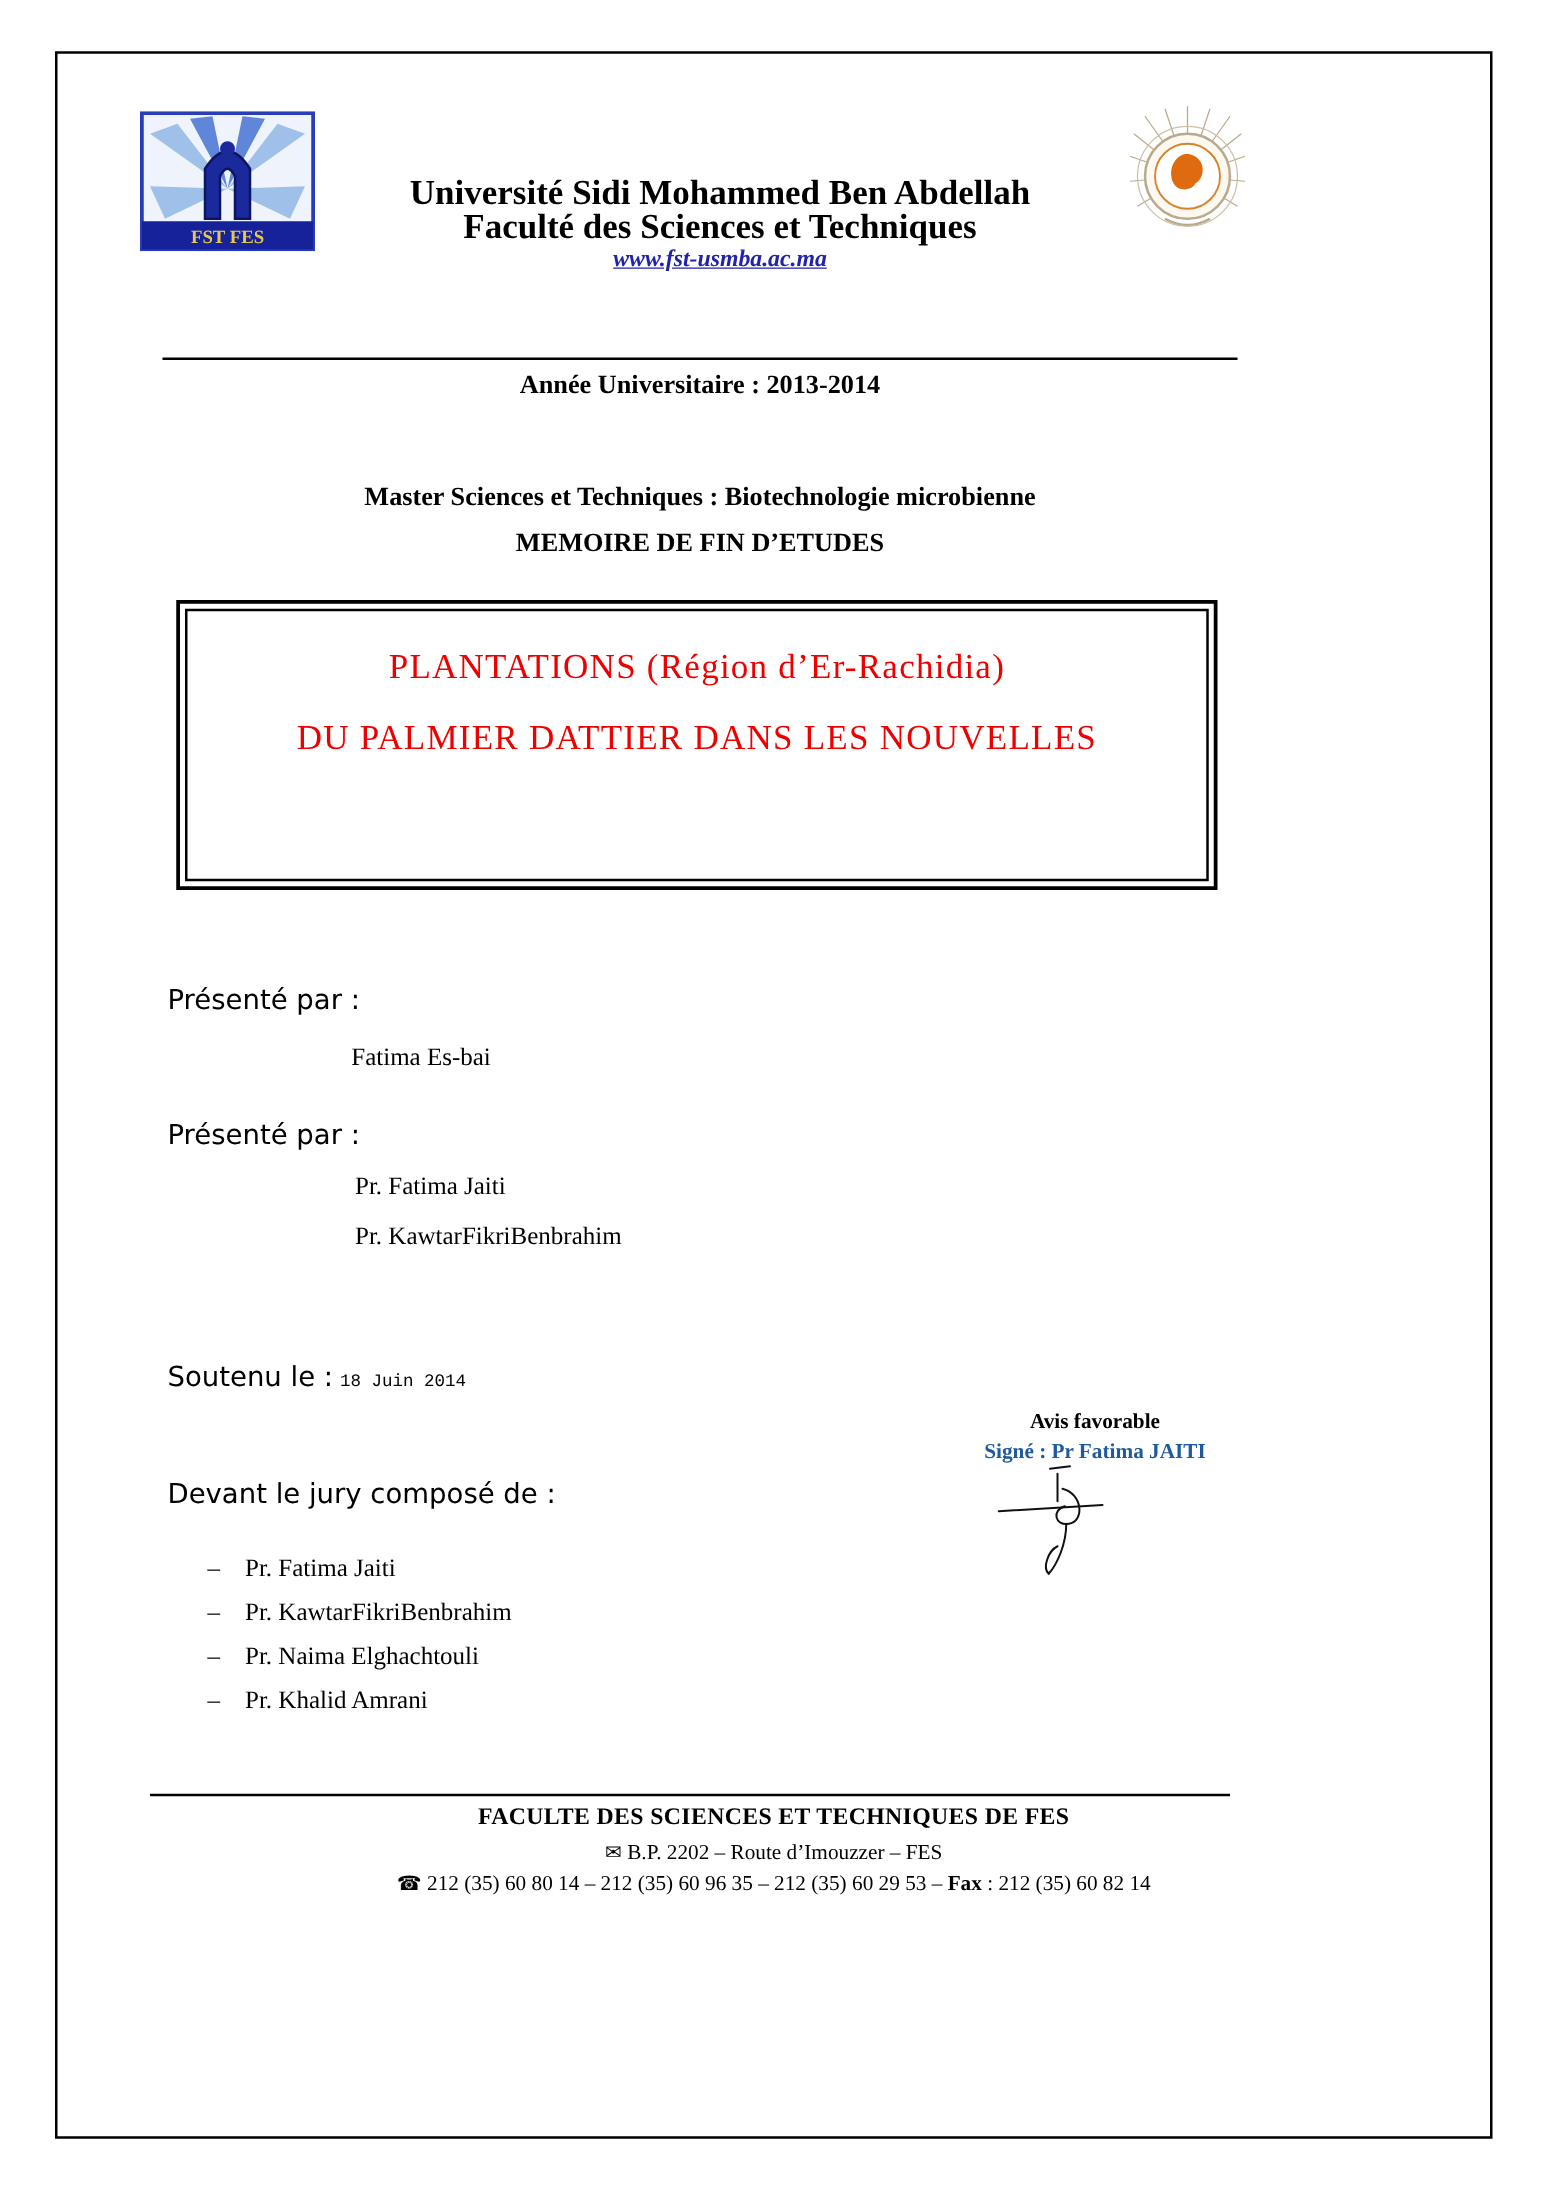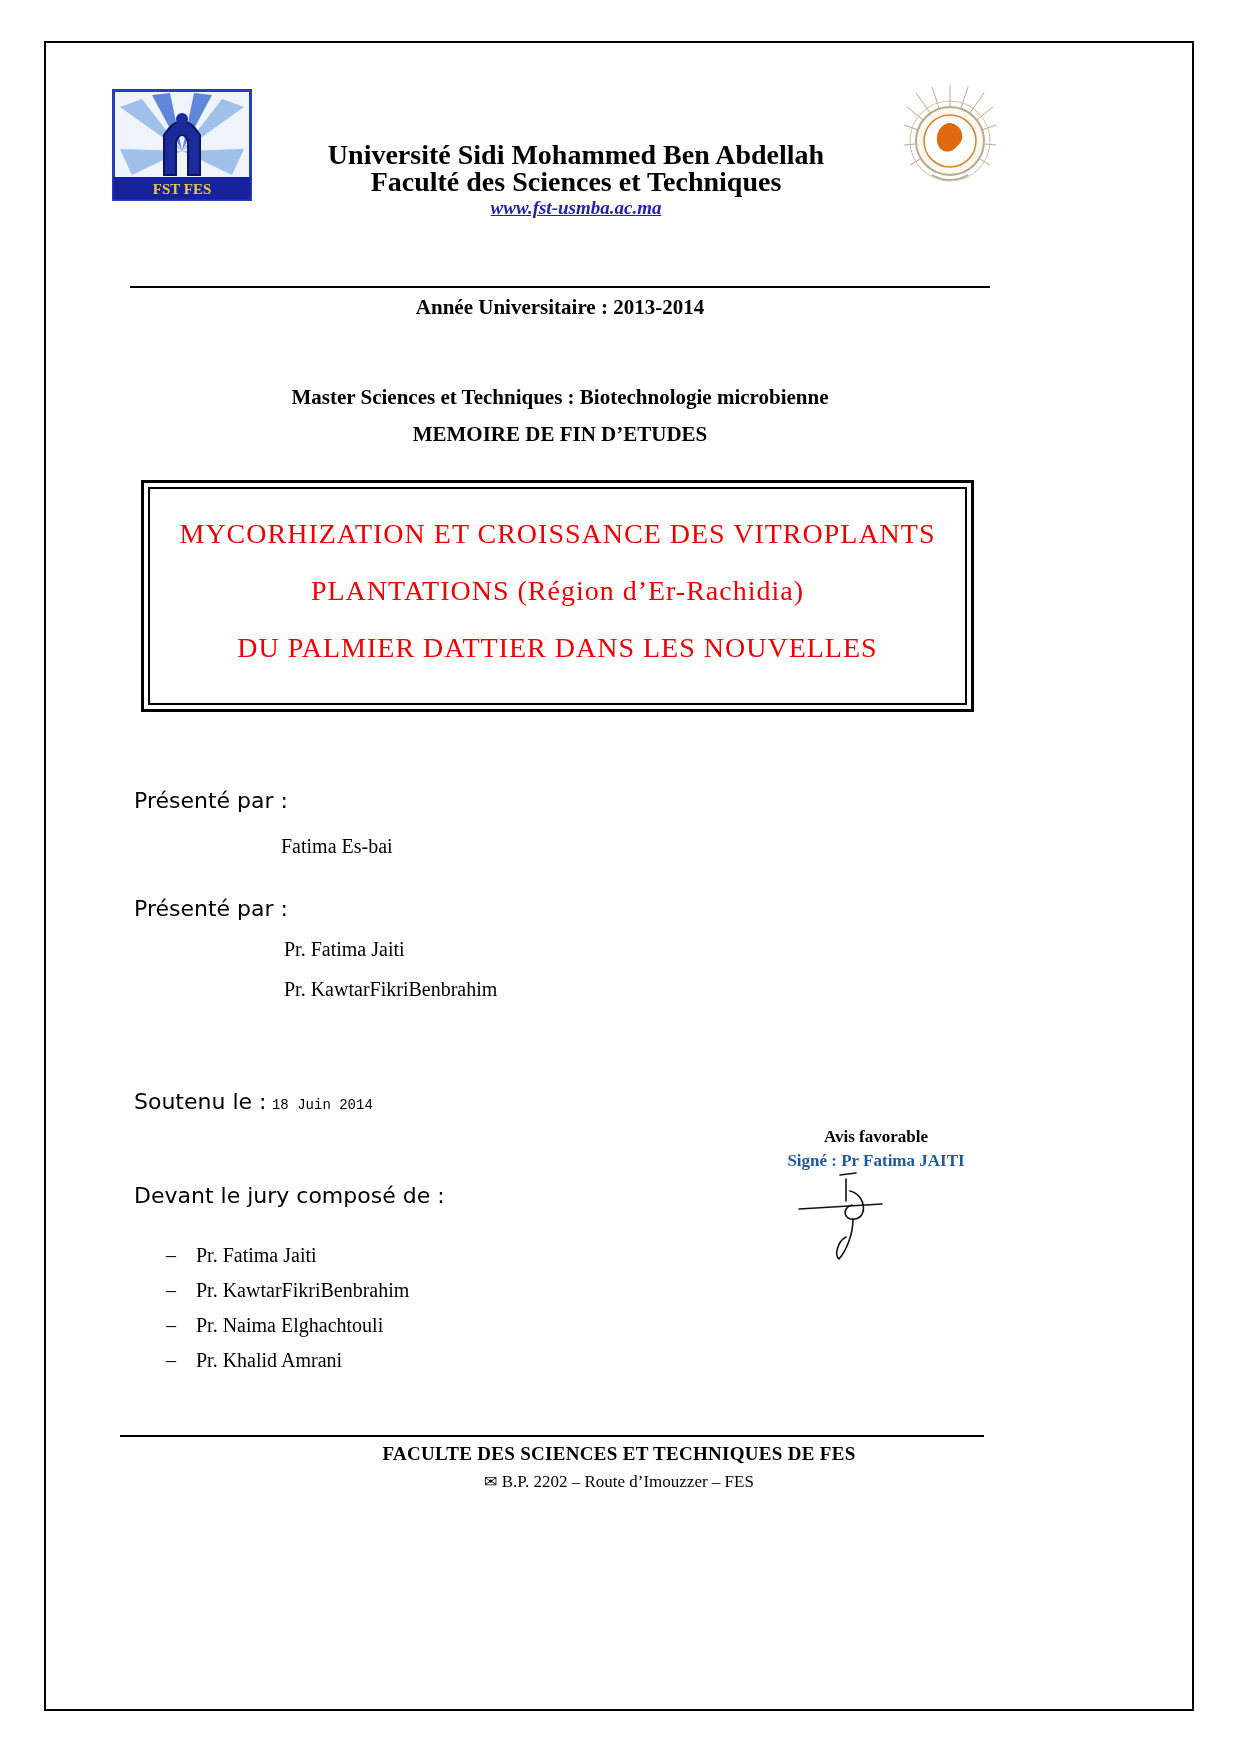--- a/index.html
+++ b/index.html
@@ -157,21 +157,20 @@
     <div class="abs rule-top"></div>
     <div class="abs year-line">Année Universitaire : 2013-2014</div>
 
     <div class="abs program-block">
       <div>Master Sciences et Techniques : Biotechnologie microbienne</div>
       <div>MEMOIRE DE FIN D’ETUDES</div>
     </div>
 
     <div class="abs title-box">
       <div class="title-inner">
-        <div class="title-line">MYCORHIZATION ET CROISSANCE DES VITROPLANTS</div>
         <div class="title-line">PLANTATIONS (Région d’Er-Rachidia)</div>
         <div class="title-line">DU PALMIER DATTIER DANS LES NOUVELLES</div>
       </div>
     </div>
 
     <div class="abs presented-label label-font">Présenté par :</div>
     <div class="abs presented-name">Fatima Es-bai</div>
 
     <div class="abs encadre-label label-font">Présenté par :</div>
     <div class="abs supervisor-1">Pr. Fatima Jaiti</div>
@@ -218,16 +217,20 @@
       </div>
     </div>
 
     <div class="abs rule-footer"></div>
     <div class="abs footer-block">
       <div class="footer-line1">FACULTE DES SCIENCES ET TECHNIQUES DE FES</div>
       <div class="footer-line2">
         <span class="footer-icon">✉</span>
         <span>B.P. 2202 – Route d’Imouzzer – FES</span>
       </div>
+      <div class="footer-line3">
+        <span class="footer-icon">☎</span>
+        <span>212 (35) 60 80 14 – 212 (35) 60 96 35 – 212 (35) 60 29 53 – </span><span class="fax-bold">Fax</span><span> : 212 (35) 60 82 14</span>
+      </div>
     </div>
 
   </div>
 </div>
 
 </body></html>

